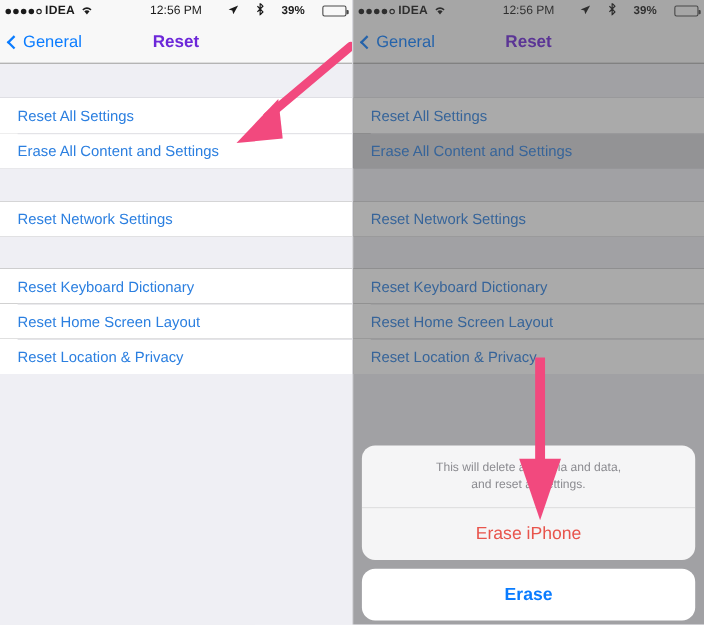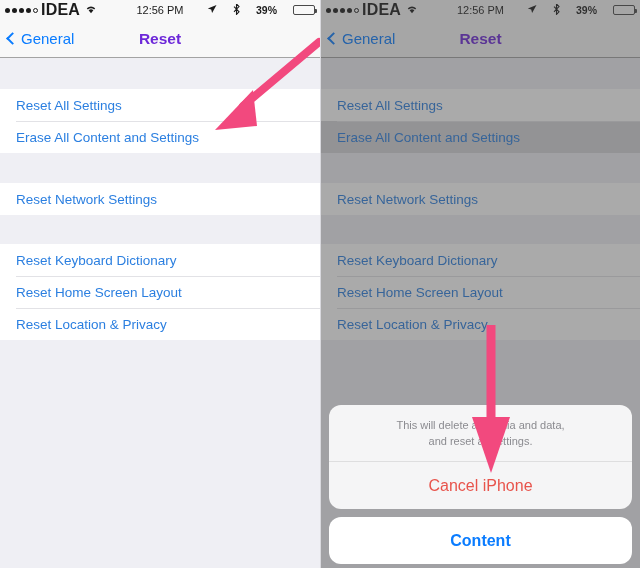--- a/index.html
+++ b/index.html
@@ -32,21 +32,21 @@
     font-size: 11px;
     font-weight: bold;
     color: #1b1b1b;
     padding: 0 5px;
     z-index: 3;
   }
   .sb-left { display: flex; align-items: center; gap: 3px; }
   .dots { display: flex; align-items: center; gap: 2px; }
   .dot { width: 5px; height: 5px; border-radius: 50%; background: #1b1b1b; }
   .dot.hollow { background: transparent; border: 1px solid #1b1b1b; width: 5px; height: 5px; }
-  .carrier { font-size: 16px; font-weight: bold; letter-spacing: .2px; }
+  .carrier { font-size: 11px; font-weight: bold; letter-spacing: .2px; }
   .wifi { display: inline-block; margin-left: 2px; }
   .sb-center {
     position: absolute; left: 0; right: 0; text-align: center;
     font-size: 11px; font-weight: normal; pointer-events: none;
   }
   .sb-right {
     margin-left: auto; display: flex; align-items: center; gap: 16px;
     position: relative; z-index: 2;
   }
   .batt-pct { font-size: 10.5px; font-weight: bold; }
@@ -328,25 +328,25 @@
 
     <div class="dim"></div>
 
     <div class="sheet-wrap">
       <div class="sheet">
         <div class="sheet-msg">
           <div>This will delete all media and data,</div>
           <div>and reset all settings.</div>
         </div>
         <div class="sheet-action">
-          <span>Cancel iPhone</span>
+          <span>Erase iPhone</span>
         </div>
       </div>
       <div class="sheet-cancel">
-        <span>Content</span>
+        <span>Erase</span>
       </div>
     </div>
 
     <svg class="arrow-svg" style="left:140px; top:325px; width:60px; height:155px;" viewBox="0 0 60 155">
       <path d="M30 0 L30 100" stroke="#f2497e" stroke-width="9" fill="none"></path>
       <path d="M11 92 L49 92 L30 148 Z" fill="#f2497e"></path>
     </svg>
   </div>
 </div>
 

